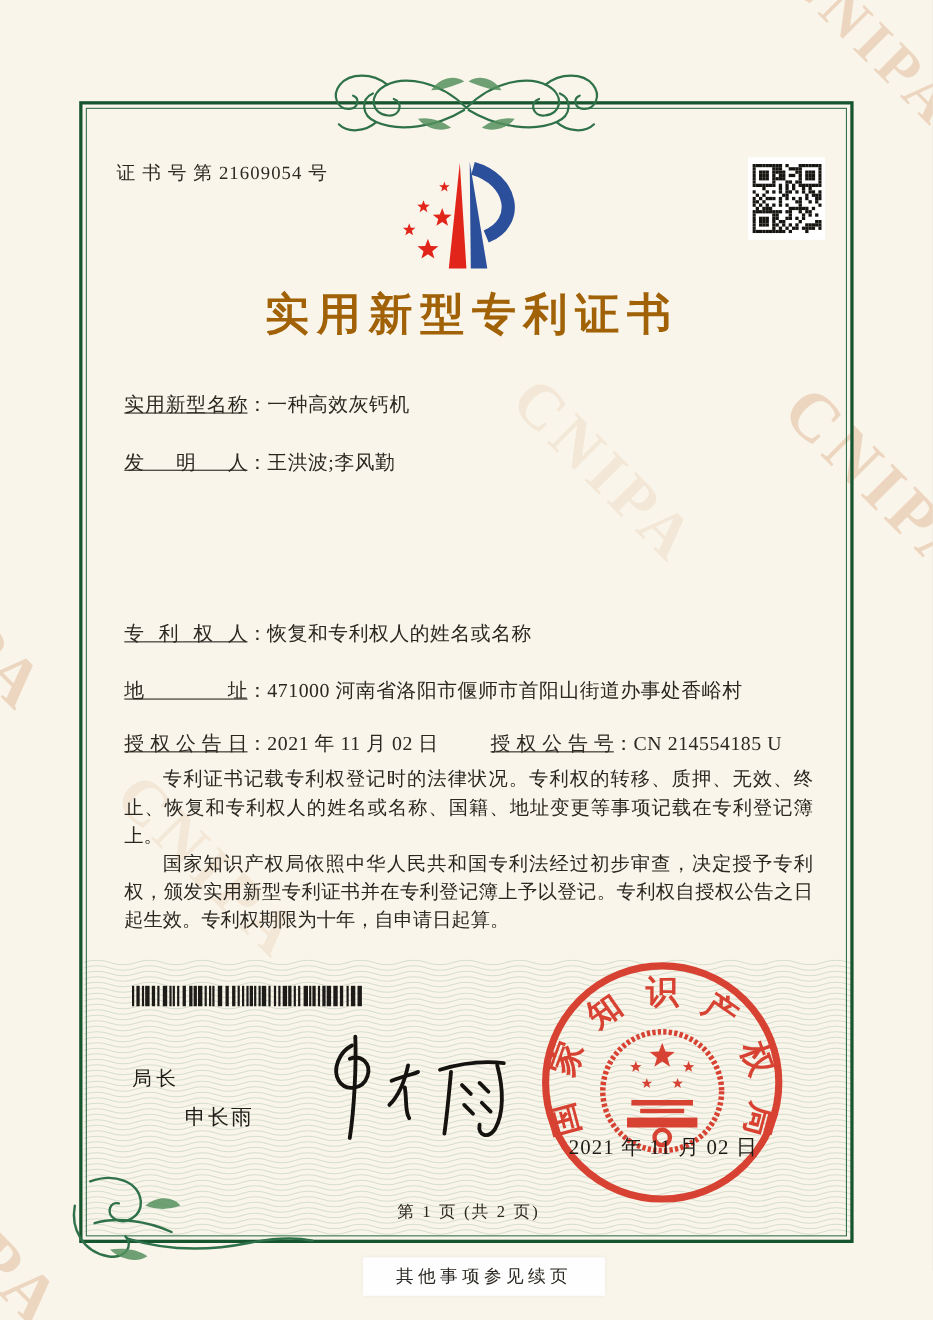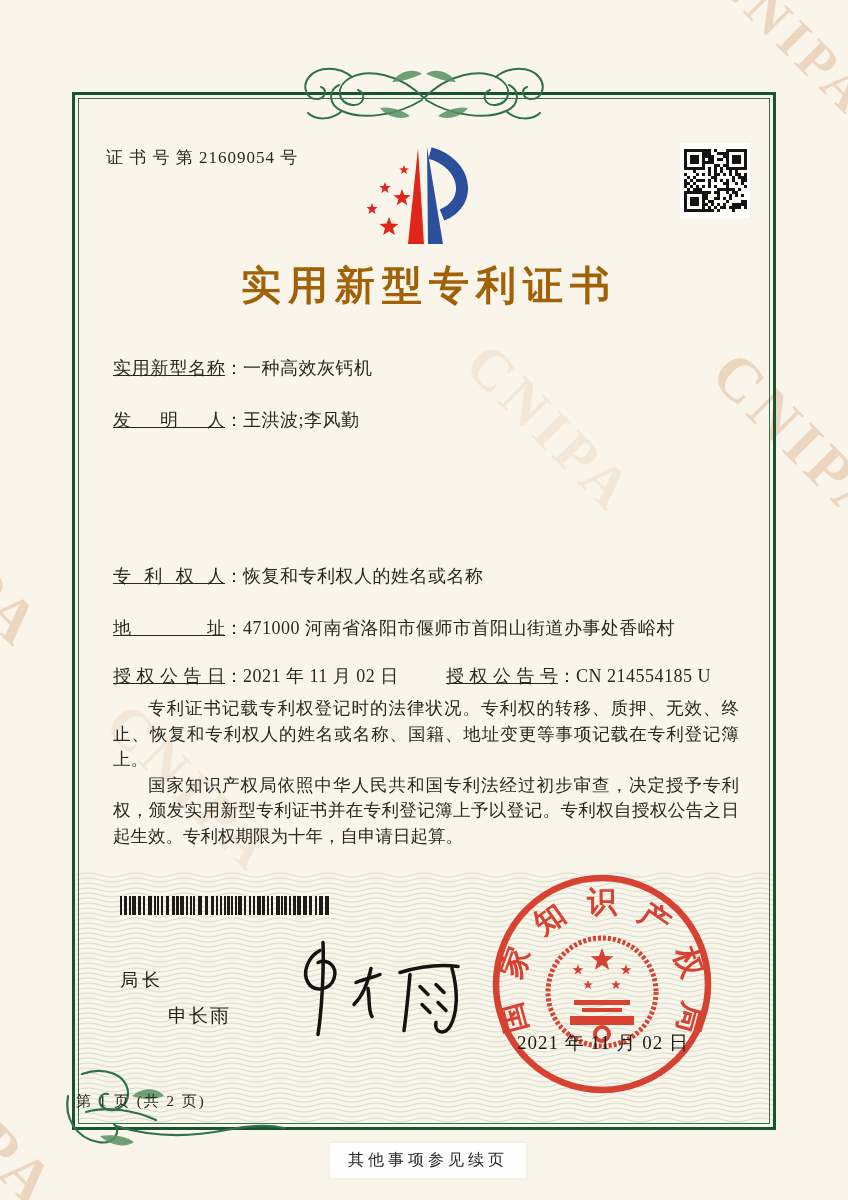--- a/index.html
+++ b/index.html
@@ -37,23 +37,23 @@
   .waves{position:absolute;left:76px;top:872px;z-index:0;}
   .barcode{position:absolute;left:120px;top:896px;z-index:3;}
   .officer-title{position:absolute;left:120px;top:968px;font-size:18px;letter-spacing:4px;z-index:3;
                  font-family:"Liberation Sans","DejaVu Sans",sans-serif;color:#23201b;}
   .officer-name{position:absolute;left:120px;top:1003px;font-size:19px;letter-spacing:2px;z-index:3;
                 font-family:"Liberation Sans","DejaVu Sans",sans-serif;color:#23201b;margin-left:48px;}
   .sig{position:absolute;left:268px;top:936px;z-index:4;}
   .seal{position:absolute;left:486px;top:866px;z-index:3;opacity:.95;}
   .seal-date{position:absolute;left:503px;top:1030px;width:200px;text-align:center;font-size:19px;
              letter-spacing:1px;color:#1f1c17;z-index:4;}
-  .page-info{position:absolute;left:76px;top:1092px;width:700px;font-size:15px;
+  .page-info{position:absolute;left:76px;top:1092px;width:700px;text-align:center;font-size:15px;
              letter-spacing:2px;z-index:3;}
-  .footer-note{position:absolute;left:330px;top:1143px;background:#fefefe;padding:7px 18px;
+  .footer-note{position:absolute;left:330px;top:1143px;background:#fefefe;padding:7px 30px;
                font-size:16px;letter-spacing:4px;z-index:3;box-shadow:0 0 4px rgba(0,0,0,.05);}
 </style>
 </head>
 <body>
 
 <div class="page">
 
   <div class="wm" style="left:-150px;top:-120px;font-size:62px;">CNIPA</div>
   <div class="wm" style="left:745px;top:-55px;font-size:54px;">CNIPA</div>
   <div class="wm" style="left:748px;top:338px;font-size:62px;">CNIPA</div>

